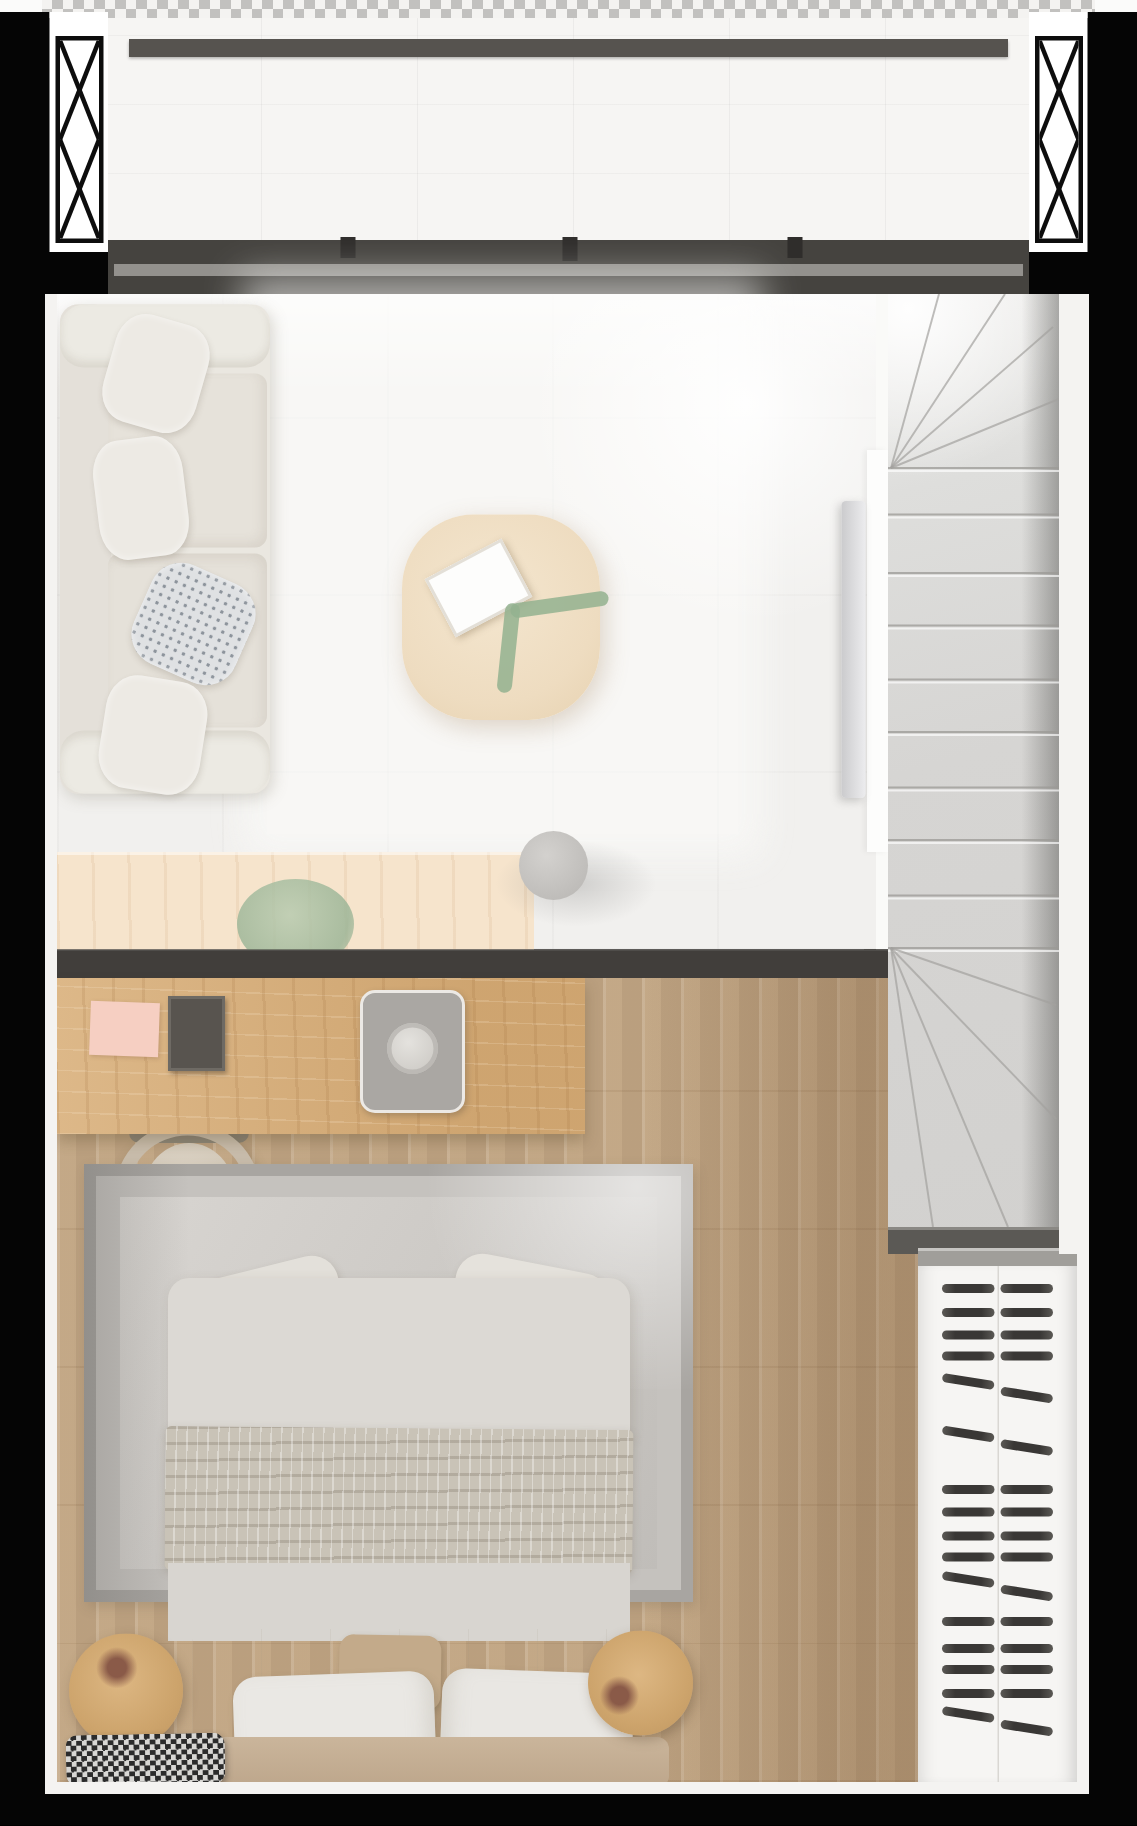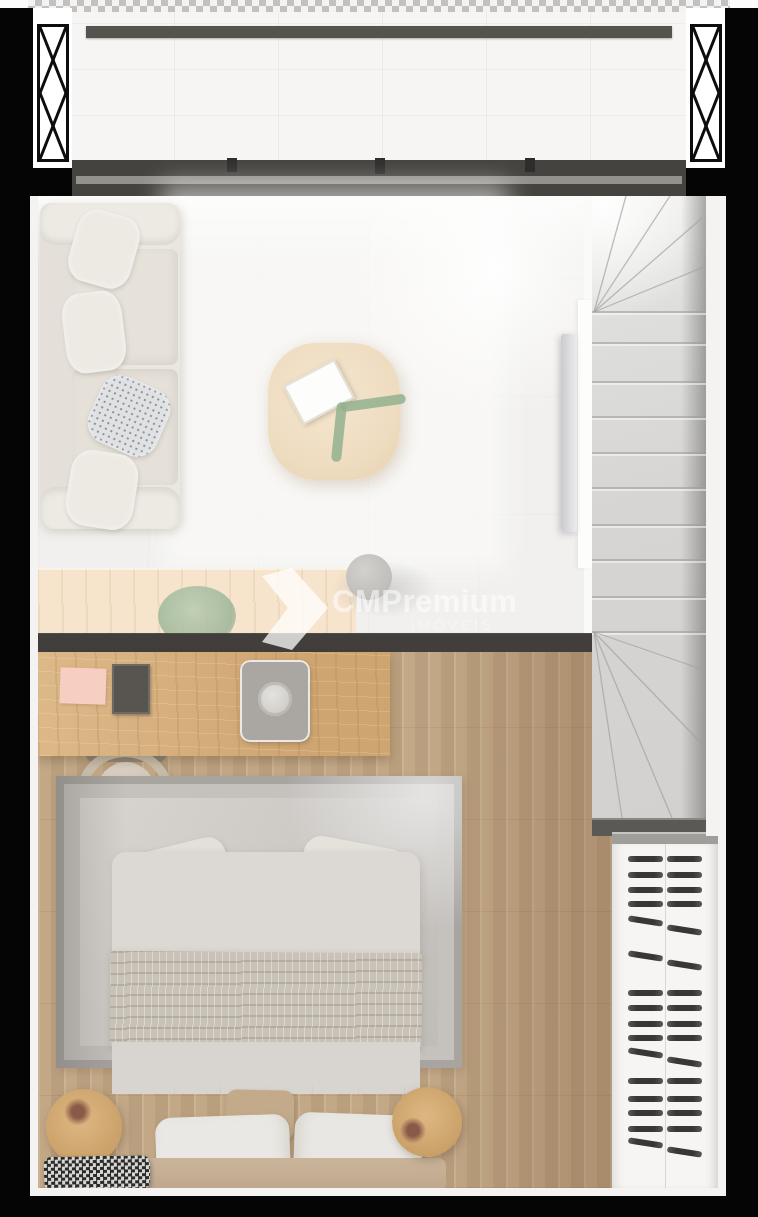--- a/index.html
+++ b/index.html
@@ -267,21 +267,14 @@
 
   <div class="abs white-line" style="left:30px;top:196px;width:8px;height:1000px;"></div>
   <div class="abs white-line" style="left:706px;top:196px;width:20px;height:640px;"></div>
   <div class="abs white-line" style="left:718px;top:836px;width:8px;height:360px;"></div>
   <div class="abs white-line" style="left:30px;top:1188px;width:696px;height:8px;"></div>
 
   <div class="abs black-mask" style="left:0;top:196px;width:30px;height:1021px;"></div>
   <div class="abs black-mask" style="left:726px;top:196px;width:32px;height:1021px;"></div>
   <div class="abs black-mask" style="left:0;top:1196px;width:758px;height:21px;"></div>
 
-  <div class="abs" style="left:256px;top:566px;width:250px;height:90px;">
-    <svg width="76" height="86" viewBox="0 0 76 86" style="position:absolute;left:0;top:0;">
-      <path d="M6 10 L36 2 L72 42 L36 84 L6 76 L32 42 Z" fill="rgba(255,255,255,0.75)"></path>
-    </svg>
-    <div class="abs wm-brand" style="left:76px;top:18px;">CMPremium</div>
-    <div class="abs wm-sub" style="left:76px;top:50px;width:162px;">IMÓVEIS</div>
-  </div>
 
 </div>
 
 </body></html>

